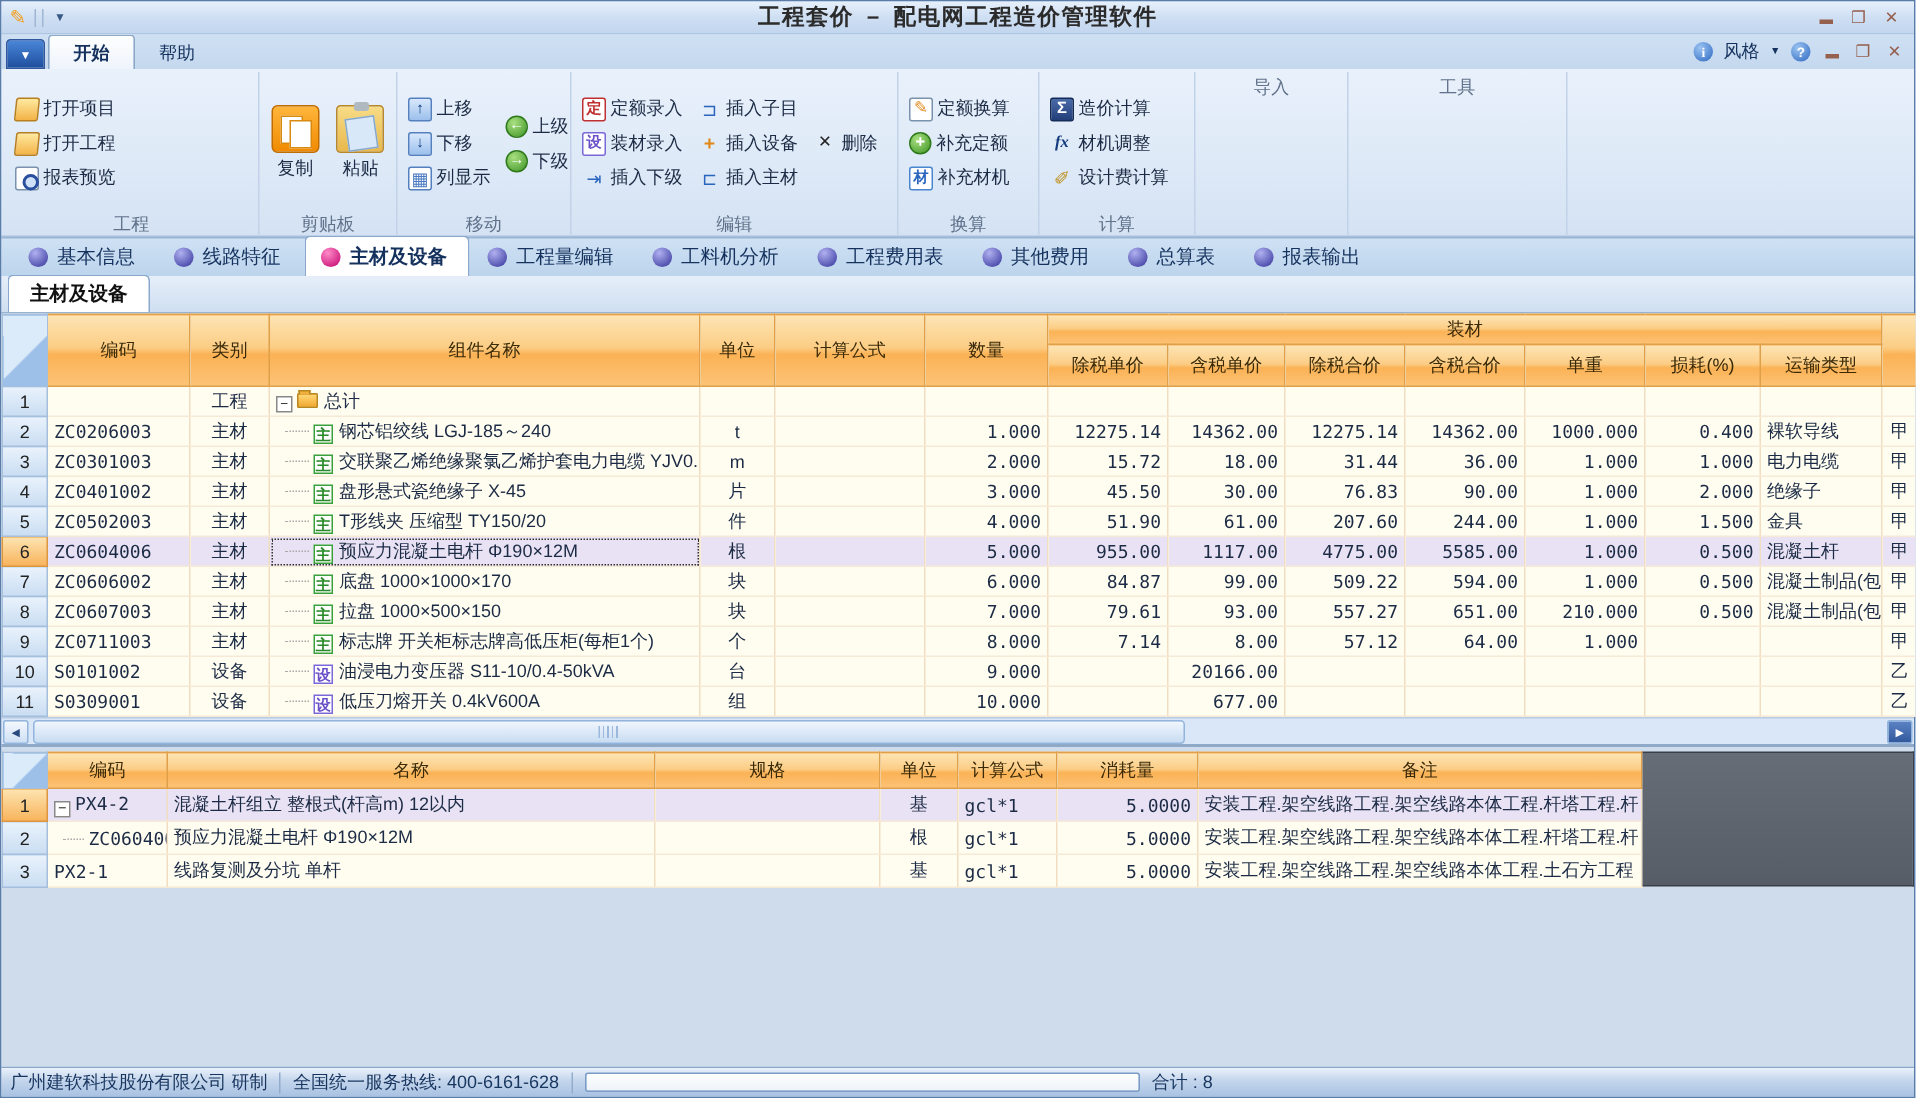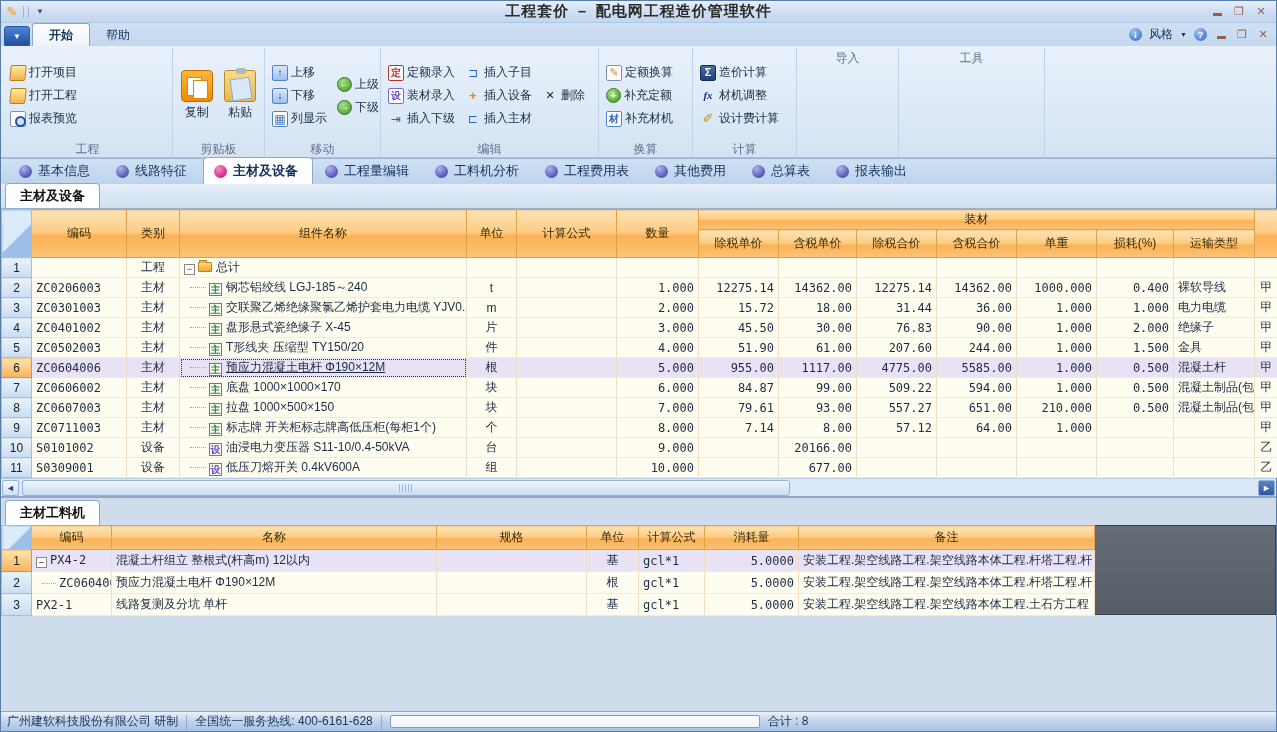--- a/index.html
+++ b/index.html
@@ -100,21 +100,21 @@
   table.grid { border-collapse:collapse; table-layout:fixed; background:#fffdf0; }
   .grid th { background:linear-gradient(180deg,#fde4b4 0%,#fccd85 45%,#fbb255 55%,#fcc377 100%); border:1px solid #dfa049; font-weight:normal; color:#3a2a08; font-size:12px; padding:0 2px; overflow:hidden; white-space:nowrap; }
   .grid td { border-right:1px solid #f0ddc2; border-bottom:1px solid #f6ead6; font-size:12px; padding:0 4px; overflow:hidden; white-space:nowrap; height:20px; }
   .grid .rownum { background:linear-gradient(180deg,#e9f2fc,#c9ddf2); border:1px solid #a5bedc; text-align:center; color:#222; font-size:12px; padding:0; }
   .grid tr.sel td { background:#e9e2f4; }
   .grid tr.sel .rownum { background:linear-gradient(180deg,#fde3b0,#f8b35b); border-color:#dd9640; }
   .num { text-align:right; font-family:"DejaVu Sans Mono","Liberation Mono",monospace; font-size:11px; }
   .mono { font-family:"DejaVu Sans Mono","Liberation Mono",monospace; font-size:11px; }
   .ctr { text-align:center; }
   .corner { position:relative; background:linear-gradient(135deg,#dcebfa 55%,#9cc0e8 56%) !important; border:1px solid #a5bedc !important; }
-  .focus-cell { outline:1px dotted #333; outline-offset:-2px;text-decoration:underline; }
+  .focus-cell { outline:1px dotted #333; outline-offset:-2px; }
 
   .treedots { display:inline-block; width:16px; height:1px; border-top:1px dotted #a8a8a8; margin:0 3px 3px 6px; }
   .tag { display:inline-flex; width:13px; height:13px; align-items:center; justify-content:center; font-size:10px; font-weight:bold; background:#fff; margin-right:4px; vertical-align:-2px; }
   .tag-main { border:1px solid #3aa03a; color:#2a8a2a; }
   .tag-equip { border:1px solid #7a68d8; color:#6a50c8; }
   .collapse-box { display:inline-flex; width:11px; height:11px; border:1px solid #888; background:#fff; color:#333; font-size:9px; line-height:9px; align-items:center; justify-content:center; margin-right:3px; vertical-align:-1px; }
   .collapse-box::before{ content:"−"; }
   .folder-ico { display:inline-block; width:14px; height:10px; background:linear-gradient(180deg,#ffd978,#f0a830); border:1px solid #b8861e; border-radius:1px; position:relative; margin-right:4px; vertical-align:-1px; }
   .folder-ico::before{ content:""; position:absolute; top:-3px; left:0; width:6px; height:2px; background:#f0b040; border:1px solid #b8861e; border-bottom:none; }
 
@@ -605,23 +605,20 @@
     <div class="sbtn">◄</div>
     <div class="hs-track">
       <div class="hs-thumb">
           <span class="hs-grip"></span>
         </div>
     </div>
     <div class="sbtn dark">►</div>
   </div>
 
   <div class="lower">
-    <div class="subtab-row">
-      <div class="subtab">主材工料机</div>
-    </div>
     <div class="lower-grid-wrap">
       <table class="grid" style="width:1093px; border:1px solid #555a62;">
         <colgroup>
           <col style="width:30px">
             <col style="width:80px">
             <col style="width:325px">
             <col style="width:150px">
           <col style="width:52px">
             <col style="width:66px">
             <col style="width:94px">

